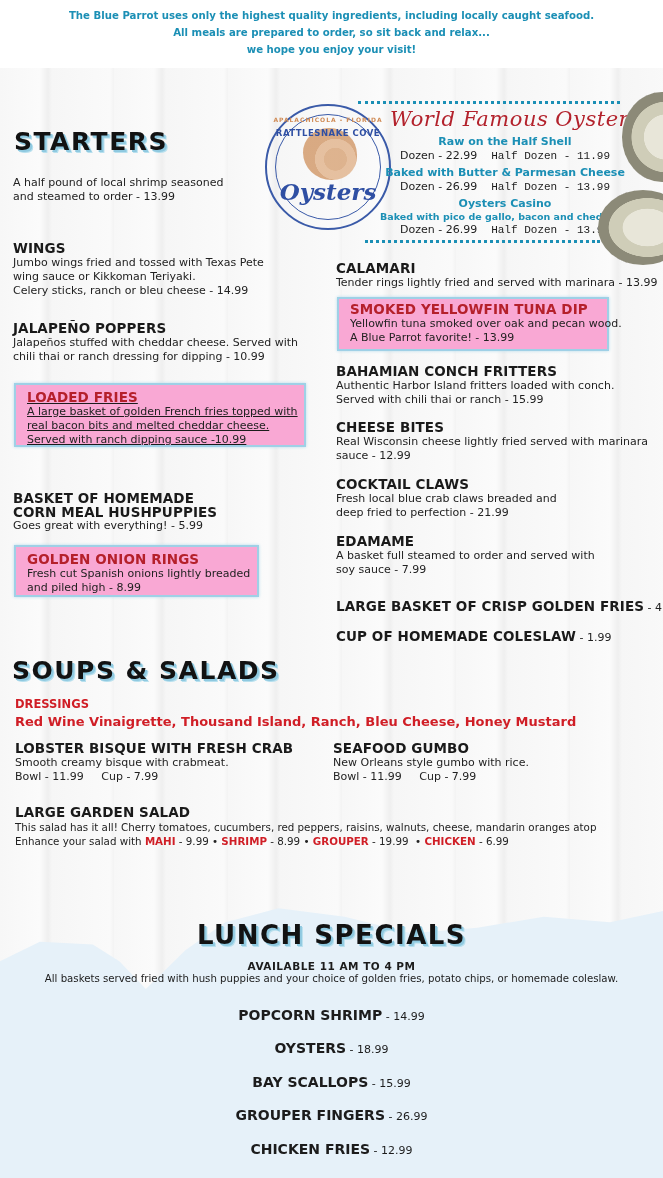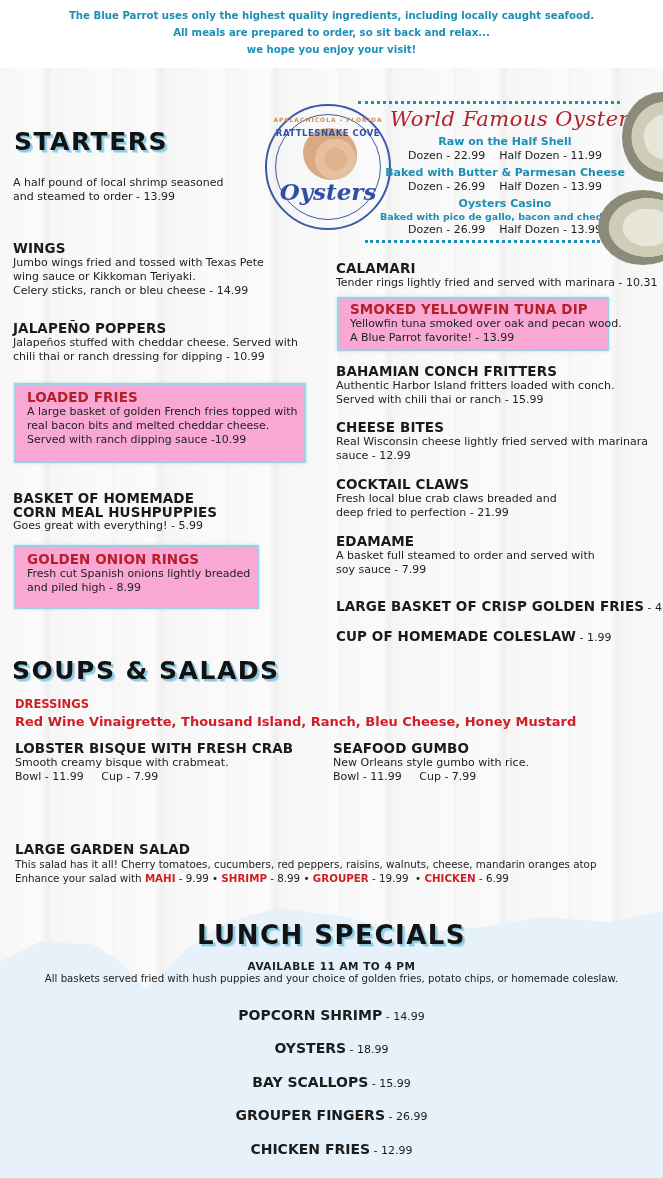--- a/index.html
+++ b/index.html
@@ -38,21 +38,21 @@
   .boxed .item-name { color: #b5202b; }
 
   
   .dotline { height: 0; border-top: 3px dotted #1b8fb5; }
   .oyster-title {
     font-family: "DejaVu Serif", serif; font-style: italic; color: #b3222c;
     font-size: 21px; white-space: nowrap; letter-spacing: 0.5px;
   }
   .o-sub { color: #1b8fb5; font-weight: bold; font-size: 11px; text-align: center; white-space: nowrap; line-height: 14px; }
   .o-price { font-size: 11px; text-align: center; white-space: nowrap; line-height: 14px; color: #1c1c1c; }
-  .o-price span + span { margin-left: 14px; }
+  .o-price span + span { margin-left: 14px; font-family: Liberation Mono, monospace; }
 
   .logo {
     left: 265px; top: 104px; width: 126px; height: 126px; border-radius: 50%;
     border: 2px solid #3a5aa8;
   }
   .logo-inner {
     position: absolute; left: 8px; top: 8px; width: 106px; height: 106px; border-radius: 50%;
     border: 1.5px solid #3a5aa8;
   }
   .logo-shell {
@@ -135,40 +135,40 @@
   <div class="item-name">WINGS</div>
   <div class="item-desc">Jumbo wings fried and tossed with Texas Pete</div>
   <div class="item-desc">wing sauce or Kikkoman Teriyaki.</div>
   <div class="item-desc">Celery sticks, ranch or bleu cheese - 14.99</div>
 </div>
 <div class="abs" style="left:13px; top:321px;">
   <div class="item-name">JALAPEÑO POPPERS</div>
   <div class="item-desc">Jalapeños stuffed with cheddar cheese. Served with</div>
   <div class="item-desc">chili thai or ranch dressing for dipping - 10.99</div>
 </div>
-<div class="abs boxed" style="left:14px; top:383px; width:292px; height:80px;">
+<div class="abs boxed" style="left:14px; top:383px; width:292px; height:64px;text-decoration:underline;">
   <div class="item-name">LOADED FRIES</div>
   <div class="item-desc">A large basket of golden French fries topped with</div>
   <div class="item-desc">real bacon bits and melted cheddar cheese.</div>
   <div class="item-desc">Served with ranch dipping sauce -10.99</div>
 </div>
 <div class="abs" style="left:13px; top:483px;margin-top:8px;">
   <div class="item-name" style="line-height:14px;">BASKET OF HOMEMADE</div>
   <div class="item-name" style="line-height:14px;">CORN MEAL HUSHPUPPIES</div>
   <div class="item-desc">Goes great with everything! - 5.99</div>
 </div>
-<div class="abs boxed" style="left:14px; top:545px; width:245px; height:64px;">
+<div class="abs boxed" style="left:14px; top:545px; width:245px; height:52px;">
   <div class="item-name">GOLDEN ONION RINGS</div>
   <div class="item-desc">Fresh cut Spanish onions lightly breaded</div>
   <div class="item-desc">and piled high - 8.99</div>
 </div>
 
 <div class="abs" style="left:336px; top:261px;">
   <div class="item-name">CALAMARI</div>
-  <div class="item-desc">Tender rings lightly fried and served with marinara - 10.31</div>
+  <div class="item-desc">Tender rings lightly fried and served with marinara - 13.99</div>
 </div>
 <div class="abs boxed" style="left:337px; top:297px; width:272px; height:54px; padding-top:3px;">
   <div class="item-name">SMOKED YELLOWFIN TUNA DIP</div>
   <div class="item-desc">Yellowfin tuna smoked over oak and pecan wood.</div>
   <div class="item-desc">A Blue Parrot favorite! - 13.99</div>
 </div>
 <div class="abs" style="left:336px; top:364px;">
   <div class="item-name">BAHAMIAN CONCH FRITTERS</div>
   <div class="item-desc">Authentic Harbor Island fritters loaded with conch.</div>
   <div class="item-desc">Served with chili thai or ranch - 15.99</div>
@@ -202,21 +202,21 @@
 <div class="abs" style="left:15px; top:741px;">
   <div class="item-name">LOBSTER BISQUE WITH FRESH CRAB</div>
   <div class="item-desc">Smooth creamy bisque with crabmeat.</div>
   <div class="item-desc" style="white-space:pre;">Bowl - 11.99     Cup - 7.99</div>
 </div>
 <div class="abs" style="left:333px; top:741px;">
   <div class="item-name">SEAFOOD GUMBO</div>
   <div class="item-desc">New Orleans style gumbo with rice.</div>
   <div class="item-desc" style="white-space:pre;">Bowl - 11.99     Cup - 7.99</div>
 </div>
-<div class="abs" style="left:15px; top:805px;margin-top:37px;">
+<div class="abs" style="left:15px; top:805px;">
   <div class="item-name">LARGE GARDEN SALAD</div>
   <div class="item-desc" style="font-size:10.3px;">This salad has it all! Cherry tomatoes, cucumbers, red peppers, raisins, walnuts, cheese, mandarin oranges atop</div>
   <div class="item-desc" style="font-size:10.3px; white-space:pre;"><span>Enhance your salad with </span><span class="red">MAHI</span><span> - 9.99 • </span><span class="red">SHRIMP</span><span> - 8.99 • </span><span class="red">GROUPER</span><span> - 19.99  • </span><span class="red">CHICKEN</span><span> - 6.99</span></div>
 </div>
 
 <div class="abs section-title t-lunch">LUNCH SPECIALS</div>
 <div class="abs" style="left:0; width:663px; top:960px; text-align:center; font-size:10.5px; font-weight:bold; letter-spacing:0.5px;">AVAILABLE 11 AM TO 4 PM</div>
 <div class="abs" style="left:0; width:663px; top:973px; text-align:center; font-size:10.2px; white-space:nowrap;">All baskets served fried with hush puppies and your choice of golden fries, potato chips, or homemade coleslaw.</div>
 
 <div class="abs lunch-item" style="top:1005px;">

